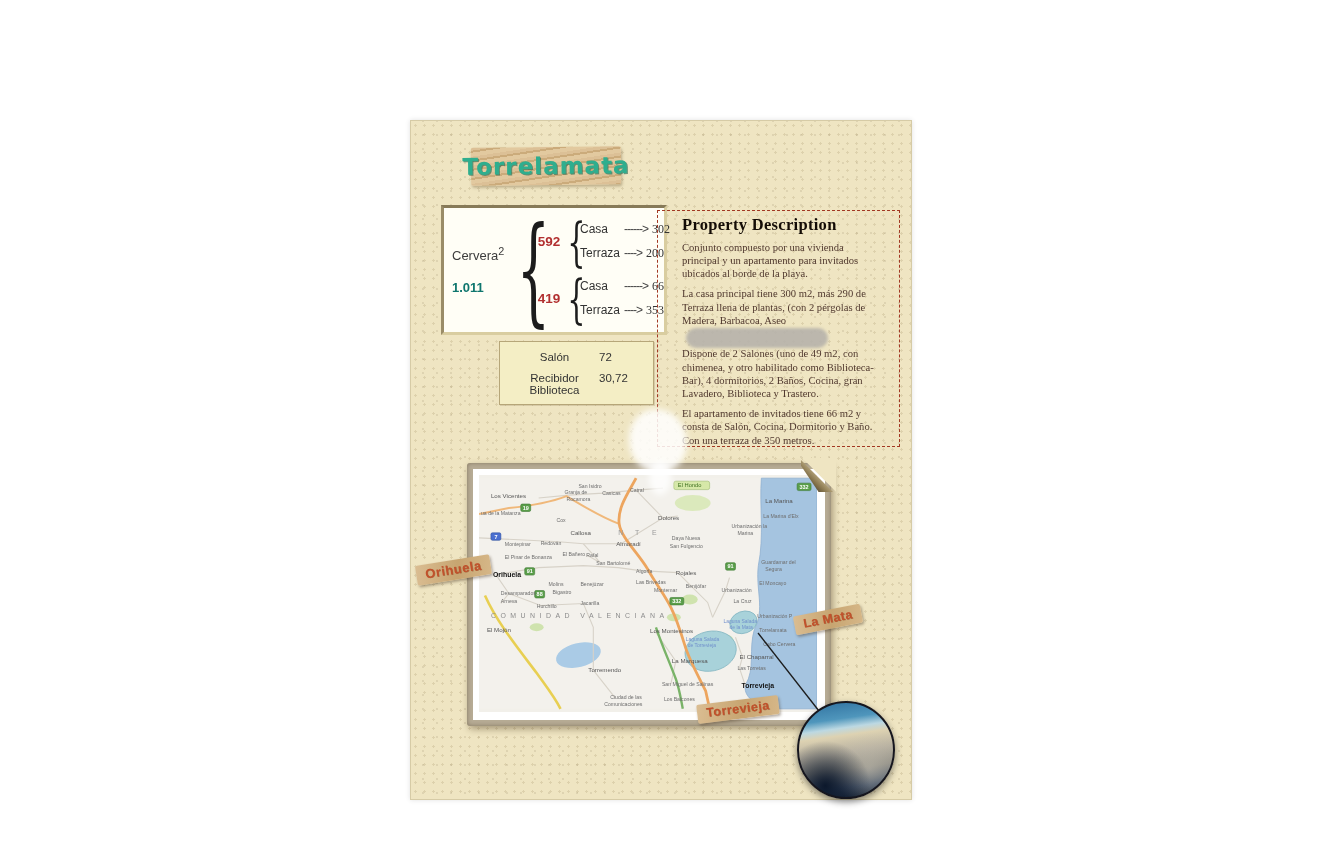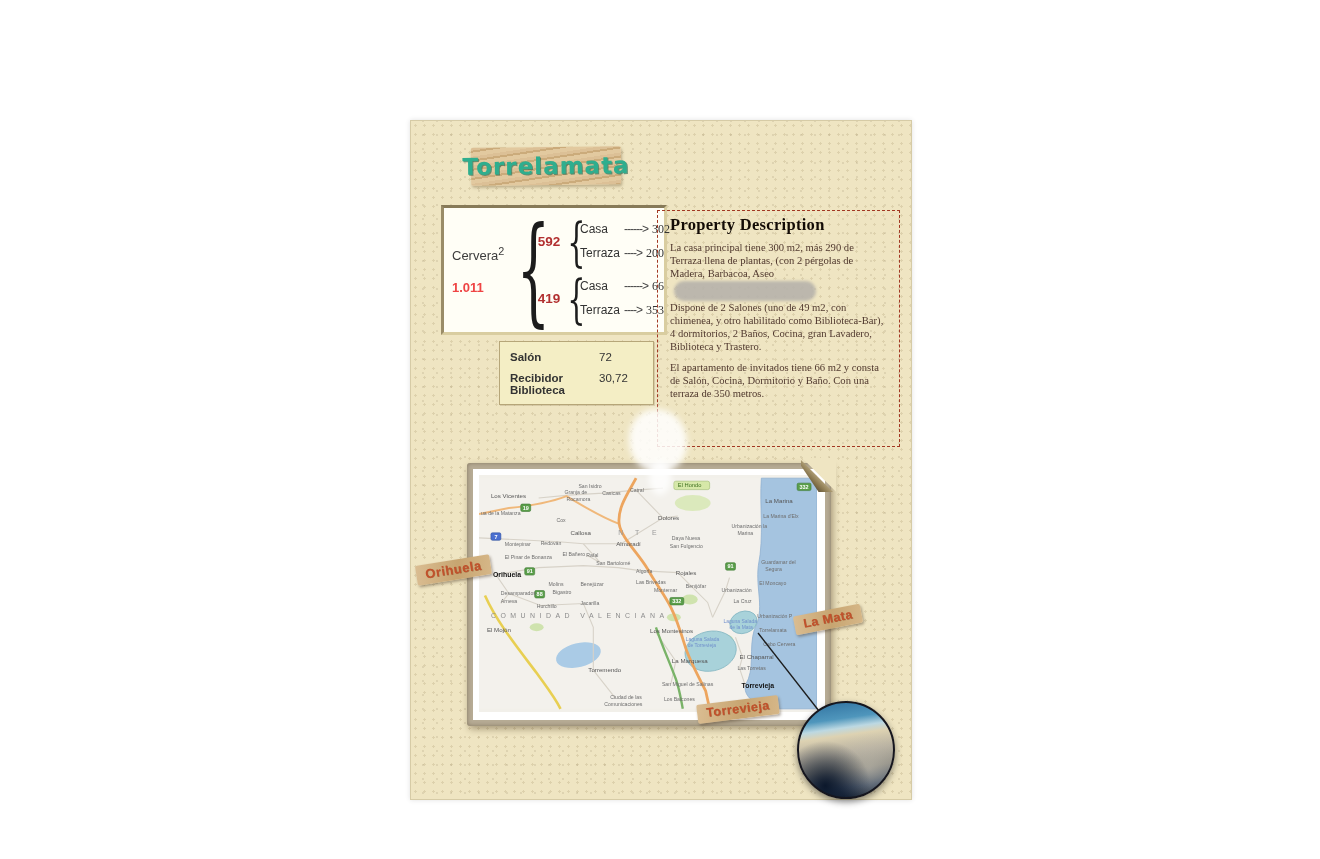--- a/index.html
+++ b/index.html
@@ -22,46 +22,46 @@
     border-radius:2px;box-shadow:1px 2px 3px rgba(90,65,30,.35);transform:rotate(-.6deg);}
   .logo-text{font-size:23px;font-weight:bold;letter-spacing:1px;color:#2fae8e;
     text-shadow:1px 1px 0 rgba(25,100,78,.6);font-family:"DejaVu Sans",sans-serif;}
 
   
   .metrics-box{position:absolute;left:30px;top:84px;width:226px;height:130px;
     background:#fffef6;border:3px solid;border-color:#877a58 #d9cda0 #d9cda0 #9a8c68;
     display:flex;align-items:center;padding:2px 4px 2px 8px;box-sizing:border-box;
     font-size:12px;color:#333;}
   .metros-col{width:58px;flex:0 0 58px;color:#3c3c3c;font-size:13px;}
-  .metros-total{color:#ef4444;font-weight:bold;margin-top:16px;font-size:13px;}
+  .metros-total{color:#0f766e;font-weight:bold;margin-top:16px;font-size:13px;}
   .brace{font-family:"DejaVu Serif",serif;color:#1c1c1c;font-weight:400;line-height:1;
     display:inline-block;}
   .brace-big{font-size:118px;transform:scaleX(.45);width:24px;text-align:center;}
   .brace-small{font-size:52px;transform:scaleX(.55);width:14px;text-align:center;}
   .groups-col{display:flex;flex-direction:column;gap:5px;}
   .mgroup{display:flex;align-items:center;}
   .subtotal{color:#b23030;font-weight:bold;font-size:13.5px;width:30px;text-align:center;}
   .mrows{display:flex;flex-direction:column;gap:9px;margin-left:2px;}
   .mrow{white-space:nowrap;font-size:12px;color:#333;}
   .mrow .rname{display:inline-block;min-width:44px;}
   .mrow .rarrow{letter-spacing:-1px;color:#444;}
   .mrow .rval{margin-left:4px;font-family:Liberation Serif, serif;}
 
   
   .rooms-table{position:absolute;left:88px;top:220px;width:155px;box-sizing:border-box;
     background:#f4eec5;border:1px solid #b6a679;padding:9px 10px 8px;
     font-size:11.5px;color:#333;box-shadow:1px 1px 0 rgba(120,100,60,.2);}
   .rrow{display:grid;grid-template-columns:1fr 44px;margin-bottom:9px;}
   .rrow:last-child{margin-bottom:0;}
-  .rlabel{white-space:pre-line;font-weight:bold;}
+  .rlabel{text-align:center;white-space:pre-line;}
   .rvalue{text-align:left;}
 
   
   .description{position:absolute;left:246px;top:89px;width:243px;height:237px;box-sizing:border-box;
-    border:1px dashed #a23822;padding:2px 12px 4px;color:#50382e;
+    border:1px dashed #a23822;padding:2px 24px 4px;color:#50382e;
     font-family:"Liberation Serif",serif;font-size:10.6px;line-height:1.25;}
   .description h2{margin:2px 0 5px;font-size:16.5px;color:#140c06;
     font-family:"Liberation Serif",serif;letter-spacing:.3px;}
   .description p{margin:0 0 7px;}
   .redact{display:inline-block;width:142px;height:20px;background:#b7b3ab;border-radius:10px;
     filter:blur(1.5px);vertical-align:middle;margin:-4px 0 -10px 4px;opacity:.9;}
 
   
   .watermark{position:absolute;left:218px;top:288px;width:58px;height:64px;z-index:6;
     background:rgba(255,255,255,.85);border-radius:46% 54% 48% 52%;filter:blur(3px);}
@@ -156,20 +156,21 @@
       <div class="rrow">
         <span class="rlabel">Recibidor
 Biblioteca</span>
         <span class="rvalue">30,72</span>
       </div>
     </div>
 
     <div class="description">
       <h2>Property Description</h2>
       <div id="desc-paragraphs">
+          <p><span>Conjunto compuesto por una vivienda principal y un apartamento para invitados ubicados al  borde de la playa.</span></p>
           <p><span>La casa principal tiene 300 m2,  más 290 de Terraza llena de plantas, (con 2 pérgolas de Madera, Barbacoa, Aseo</span><span class="redact"></span></p>
           <p><span>Dispone de 2 Salones (uno de 49 m2, con chimenea, y otro habilitado como Biblioteca-Bar), 4 dormitorios, 2 Baños, Cocina, gran Lavadero,  Biblioteca y Trastero.</span></p>
           <p><span>El apartamento de invitados tiene 66 m2 y consta de Salón, Cocina, Dormitorio y Baño. Con una terraza de 350 metros.</span></p>
         </div>
     </div>
 
     <div class="watermark"></div>
 
     <div class="map-photo">
       <div class="page-curl-cover"></div>

